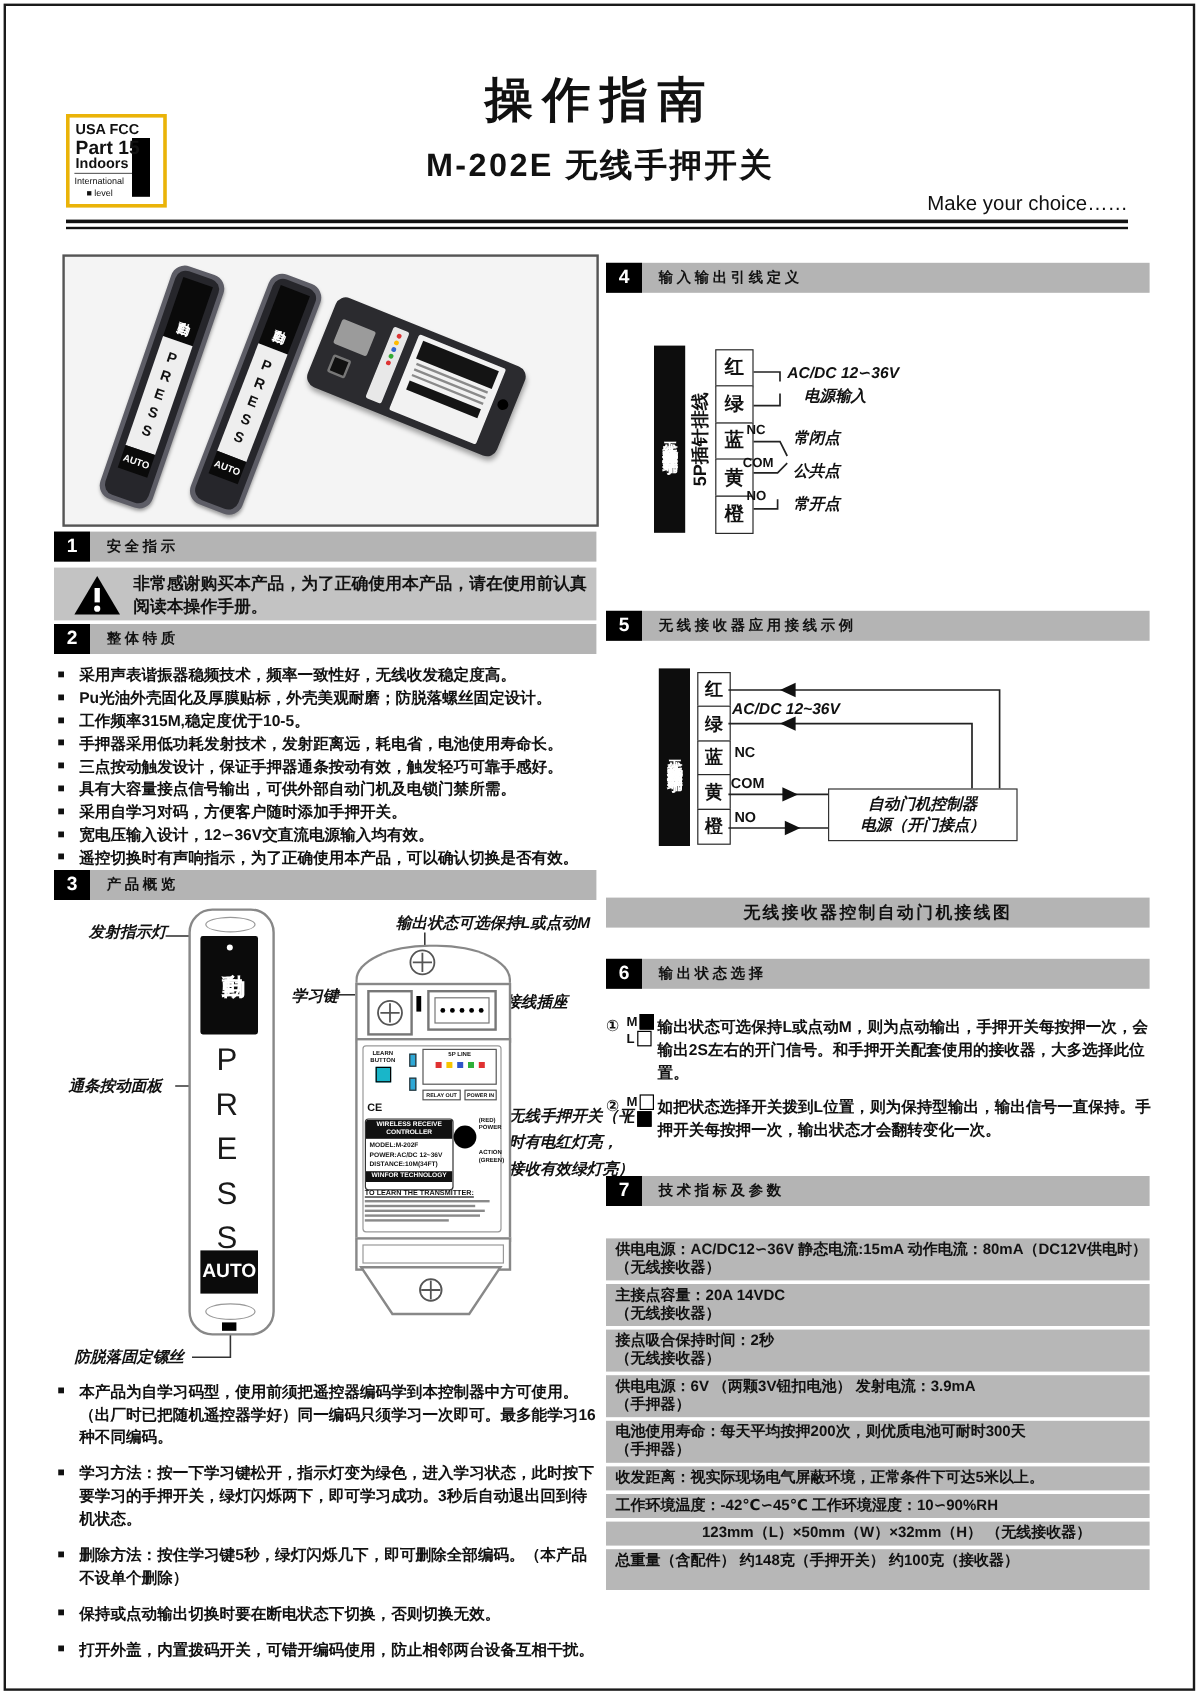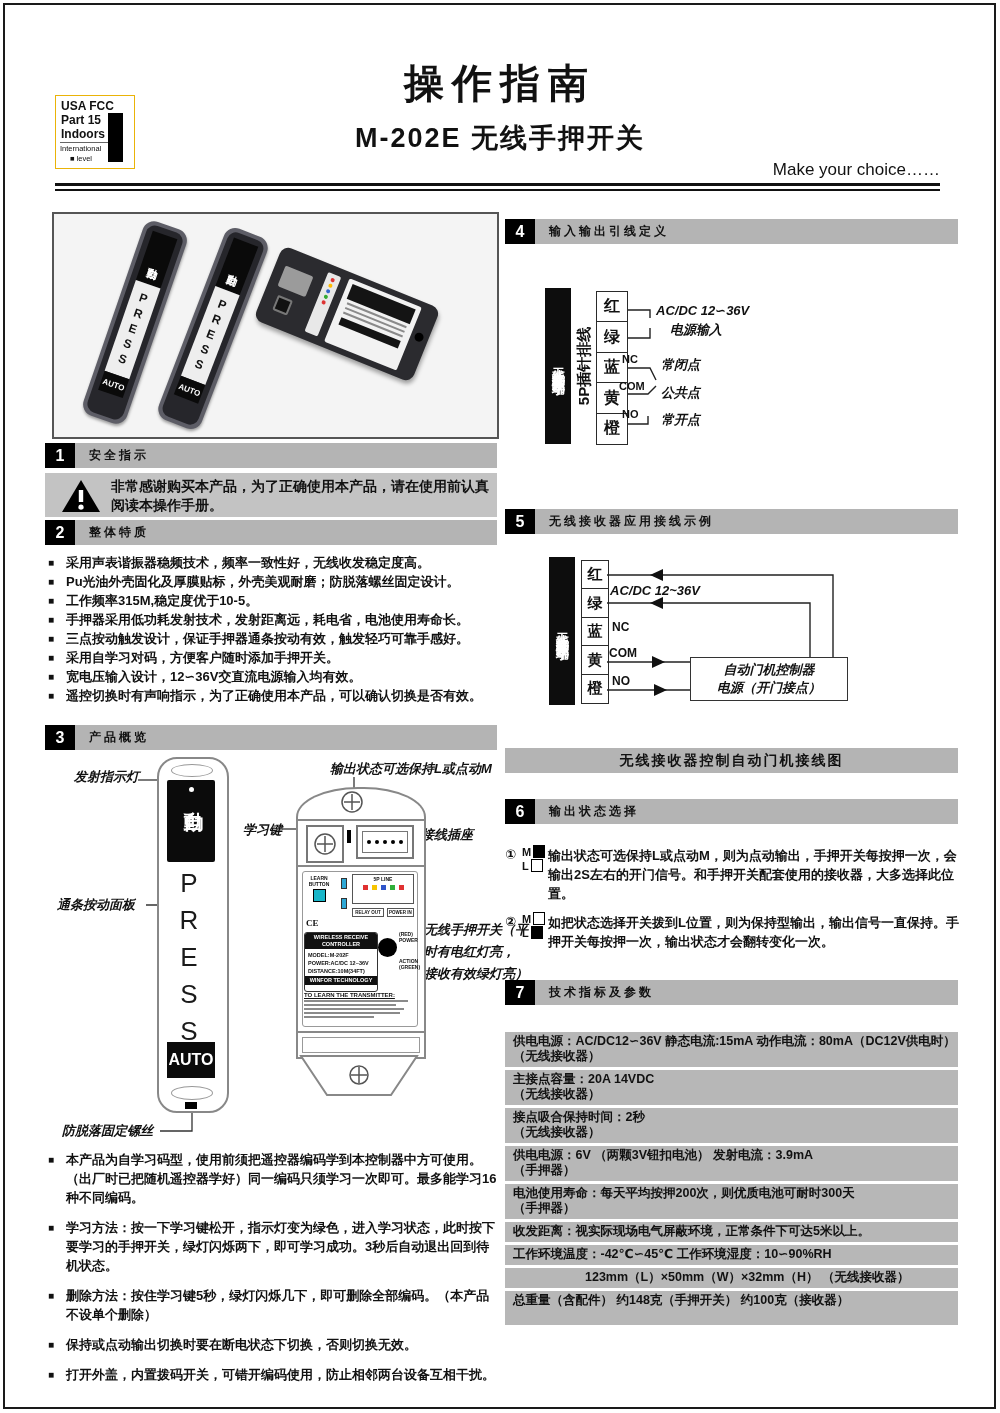--- a/index.html
+++ b/index.html
@@ -49,24 +49,24 @@
 </head>
 <body>
 
 <div class="page">
   <div class="frame"></div>
 
   <div class="abs c" style="left:0;top:56px;width:1000px;font-size:40px;font-weight:bold;letter-spacing:8px;">操作指南</div>
   <div class="abs c" style="left:0;top:120px;width:1000px;font-size:27px;font-weight:600;letter-spacing:2px;">M-202E  无线手押开关</div>
   <div class="abs" style="left:770px;top:160px;width:170px;font-size:17px;text-align:right;">Make  your choice……</div>
 
-  <div class="abs" style="left:55px;top:95px;width:78px;height:72px;border:1px solid #eab308;background:#fff;">
+  <div class="abs" style="left:55px;top:95px;width:78px;height:72px;border:3px solid #eab308;background:#fff;">
     <div class="abs" style="left:52px;top:17px;width:15px;height:49px;background:#000;"></div>
     <div class="abs b" style="left:5px;top:3px;font-size:12px;">USA FCC</div>
-    <div class="abs b" style="left:5px;top:17px;font-size:12px;">Part 15</div>
+    <div class="abs b" style="left:5px;top:17px;font-size:16px;">Part 15</div>
     <div class="abs b" style="left:5px;top:31px;font-size:12px;">Indoors</div>
     <div class="abs" style="left:4px;top:46px;width:48px;border-top:1px solid #666;"></div>
     <div class="abs" style="left:4px;top:48px;font-size:7.5px;">International</div>
     <div class="abs" style="left:14px;top:58px;font-size:7.5px;">■ level</div>
   </div>
 
   <div class="abs" style="left:55px;top:183px;width:885px;height:3px;background:#111;"></div>
   <div class="abs" style="left:55px;top:189px;width:885px;height:1.5px;background:#111;"></div>
 
   <div class="abs photo" style="left:52px;top:212px;width:443px;height:223px;">
@@ -136,20 +136,21 @@
   <div class="abs bar" style="left:45px;top:520px;width:452px;">
     <span class="num">2</span>
     <span class="bt">整体特质</span>
   </div>
   <div class="abs" style="left:48px;top:553px;width:452px;">
     <div class="bul">采用声表谐振器稳频技术，频率一致性好，无线收发稳定度高。</div>
     <div class="bul">Pu光油外壳固化及厚膜贴标，外壳美观耐磨；防脱落螺丝固定设计。</div>
     <div class="bul">工作频率315M,稳定度优于10-5。</div>
     <div class="bul">手押器采用低功耗发射技术，发射距离远，耗电省，电池使用寿命长。</div>
     <div class="bul">三点按动触发设计，保证手押器通条按动有效，触发轻巧可靠手感好。</div>
+    <div class="bul">具有大容量接点信号输出，可供外部自动门机及电锁门禁所需。</div>
     <div class="bul">采用自学习对码，方便客户随时添加手押开关。</div>
     <div class="bul">宽电压输入设计，12∽36V交直流电源输入均有效。</div>
     <div class="bul">遥控切换时有声响指示，为了正确使用本产品，可以确认切换是否有效。</div>
   </div>
 
   <div class="abs bar" style="left:45px;top:725px;width:452px;">
     <span class="num">3</span>
     <span class="bt">产品概览</span>
   </div>
 
@@ -221,21 +222,21 @@
     <div style="display:flex;justify-content:center;gap:4px;margin-top:3px;">
       <span style="width:5px;height:5px;background:#e03131;"></span>
         <span style="width:5px;height:5px;background:#f7c400;"></span>
         <span style="width:5px;height:5px;background:#2f54c9;"></span>
         <span style="width:5px;height:5px;background:#2faf3a;"></span>
         <span style="width:5px;height:5px;background:#e03131;"></span>
     </div>
   </div>
   <div class="abs tinybox" style="left:352px;top:908px;width:30px;">RELAY OUT</div>
   <div class="abs tinybox" style="left:387px;top:908px;width:25px;">POWER IN</div>
-  <div class="abs b" style="left:306px;top:918px;font-size:9px;font-family:Liberation Serif, serif;">CE</div>
+  <div class="abs b" style="left:306px;top:918px;font-size:9px;">CE</div>
   <div class="abs" style="left:304px;top:932px;width:72px;height:58px;border:1px solid #333;border-radius:3px;overflow:hidden;background:#fff;">
     <div class="c" style="background:#111;color:#fff;font-size:5.5px;line-height:7px;font-weight:bold;padding:1px 2px;height:14px;">WIRELESS RECEIVE CONTROLLER</div>
     <div class="tiny" style="padding:2px 3px 0;font-size:5.5px;line-height:8px;">
       <div>MODEL:M-202F</div>
       <div>POWER:AC/DC 12~36V</div>
       <div>DISTANCE:10M(34FT)</div>
     </div>
     <div class="c" style="background:#111;color:#fff;font-size:5.5px;line-height:9px;font-weight:bold;height:9px;margin-top:1px;">WINFOR TECHNOLOGY</div>
   </div>
   <div class="abs" style="left:378px;top:938px;width:19px;height:19px;border-radius:50%;background:#000;"></div>

